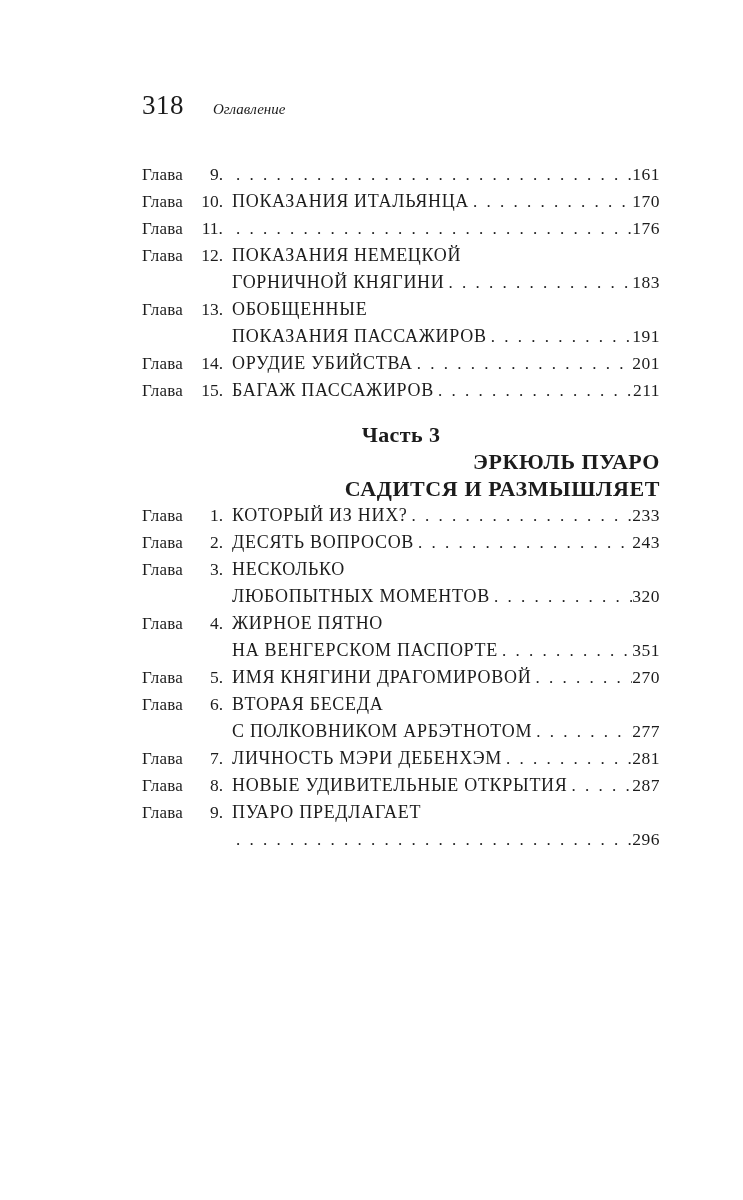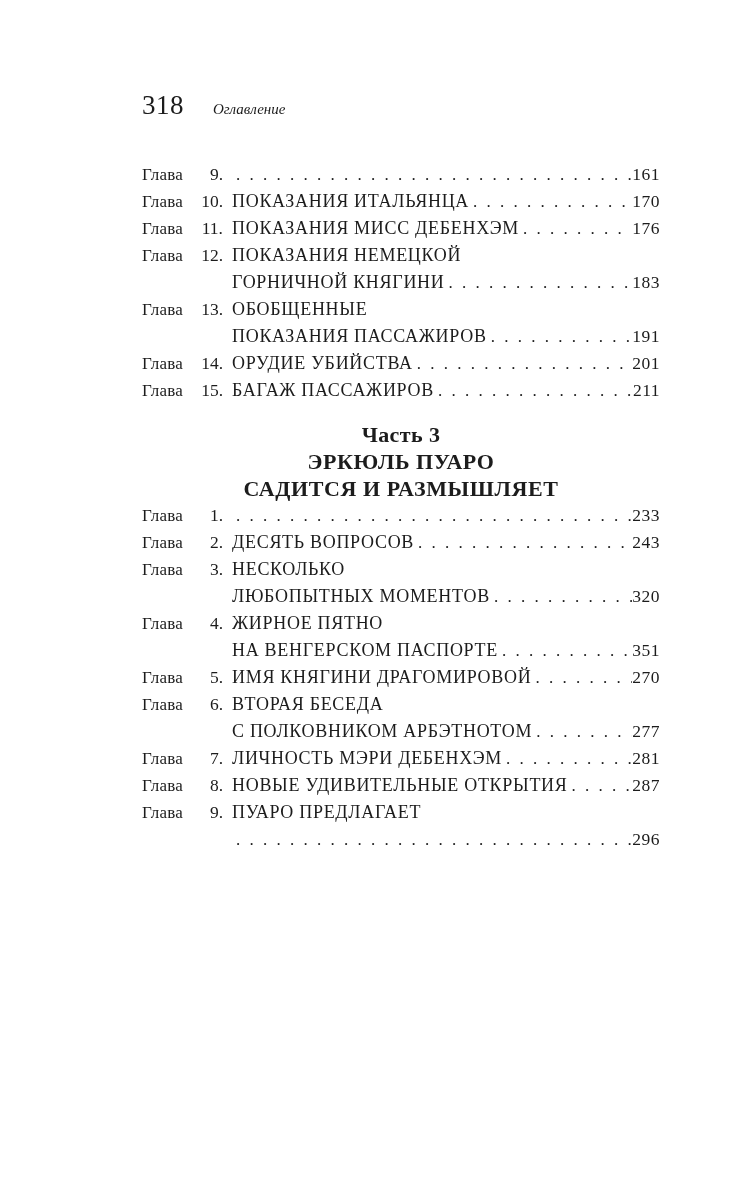--- a/index.html
+++ b/index.html
@@ -99,21 +99,21 @@
   
   .part-heading{
     text-align:center;
     font-weight:bold;
     font-size:22px;
     line-height:27px;
     margin-top:17px;
     letter-spacing:0.4px;
   }
   .part-kicker{letter-spacing:0.4px;}
-  .part-line{letter-spacing:0.6px;}
+  .part-line{letter-spacing:0.6px;text-align:right;}
 </style>
 </head>
 <body>
 
 <div class="page">
   <div class="content">
 
     <div class="running-head">
       <span class="folio">318</span>
       <span class="head-title">Оглавление</span>
@@ -139,21 +139,20 @@
               <span class="dots">. . . . . . . . . . . . . . . . . . . . . . . . . . . . . . . . . . . . . . . . . . . . . . . . . . . . . . . . . . . . . . . . . . . . . . . . . . . . . . . . </span>
               <span class="pg">170</span>
             </div>
           </div>
         </div>
         <div class="entry">
           <span class="glabel">Глава</span>
           <span class="gnum">11.</span>
           <div class="titles">
             <div class="tline lastline">
-              <span class="ttext">ПОКАЗАНИЯ МИСС ДЕБЕНХЭМ</span>
               <span class="dots">. . . . . . . . . . . . . . . . . . . . . . . . . . . . . . . . . . . . . . . . . . . . . . . . . . . . . . . . . . . . . . . . . . . . . . . . . . . . . . . . </span>
               <span class="pg">176</span>
             </div>
           </div>
         </div>
         <div class="entry">
           <span class="glabel">Глава</span>
           <span class="gnum">12.</span>
           <div class="titles">
             <div class="tline">ПОКАЗАНИЯ НЕМЕЦКОЙ</div>
@@ -205,20 +204,21 @@
       <div class="part-line">ЭРКЮЛЬ ПУАРО</div>
       <div class="part-line">САДИТСЯ И РАЗМЫШЛЯЕТ</div>
     </div>
 
     <div class="toc-list second">
         <div class="entry">
           <span class="glabel">Глава</span>
           <span class="gnum">1.</span>
           <div class="titles">
             <div class="tline lastline">
+              <span class="ttext">КОТОРЫЙ ИЗ НИХ?</span>
               <span class="dots">. . . . . . . . . . . . . . . . . . . . . . . . . . . . . . . . . . . . . . . . . . . . . . . . . . . . . . . . . . . . . . . . . . . . . . . . . . . . . . . . </span>
               <span class="pg">233</span>
             </div>
           </div>
         </div>
         <div class="entry">
           <span class="glabel">Глава</span>
           <span class="gnum">2.</span>
           <div class="titles">
             <div class="tline lastline">

